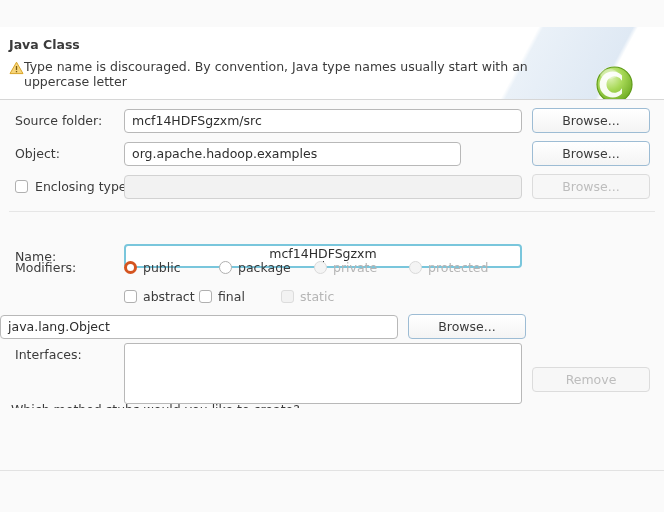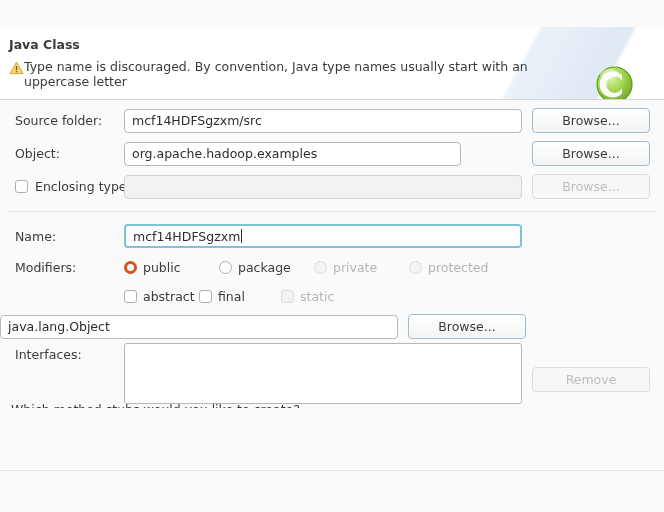--- a/index.html
+++ b/index.html
@@ -241,23 +241,23 @@
     <div class="lbl" style="display:flex;align-items:center;">
       <span class="check"></span>
       <span style="margin-left:7px;">Enclosing type:</span>
     </div>
     <div class="field disabled" style="width:398px;"></div>
     <div class="btn disabled" style="margin-left:10px;">Browse...</div>
   </div>
 
   <div class="sep" style="top:111px;"></div>
 
-  <div class="row" style="top:124px;">
+  <div class="row" style="top:144px;">
     <div class="lbl">Name:</div>
-    <div class="field focused" style="width:398px;">
+    <div class="field focused" style="width:398px;flex-direction:column;">
       <span>mcf14HDFSgzxm</span>
         <span class="caret"></span>
     </div>
   </div>
 
   <div class="row" style="top:160px;">
     <div class="lbl">Modifiers:</div>
     <div class="opt" style="width:95px;">
       <span class="radio on"></span>
       <span class="cap">public</span>

